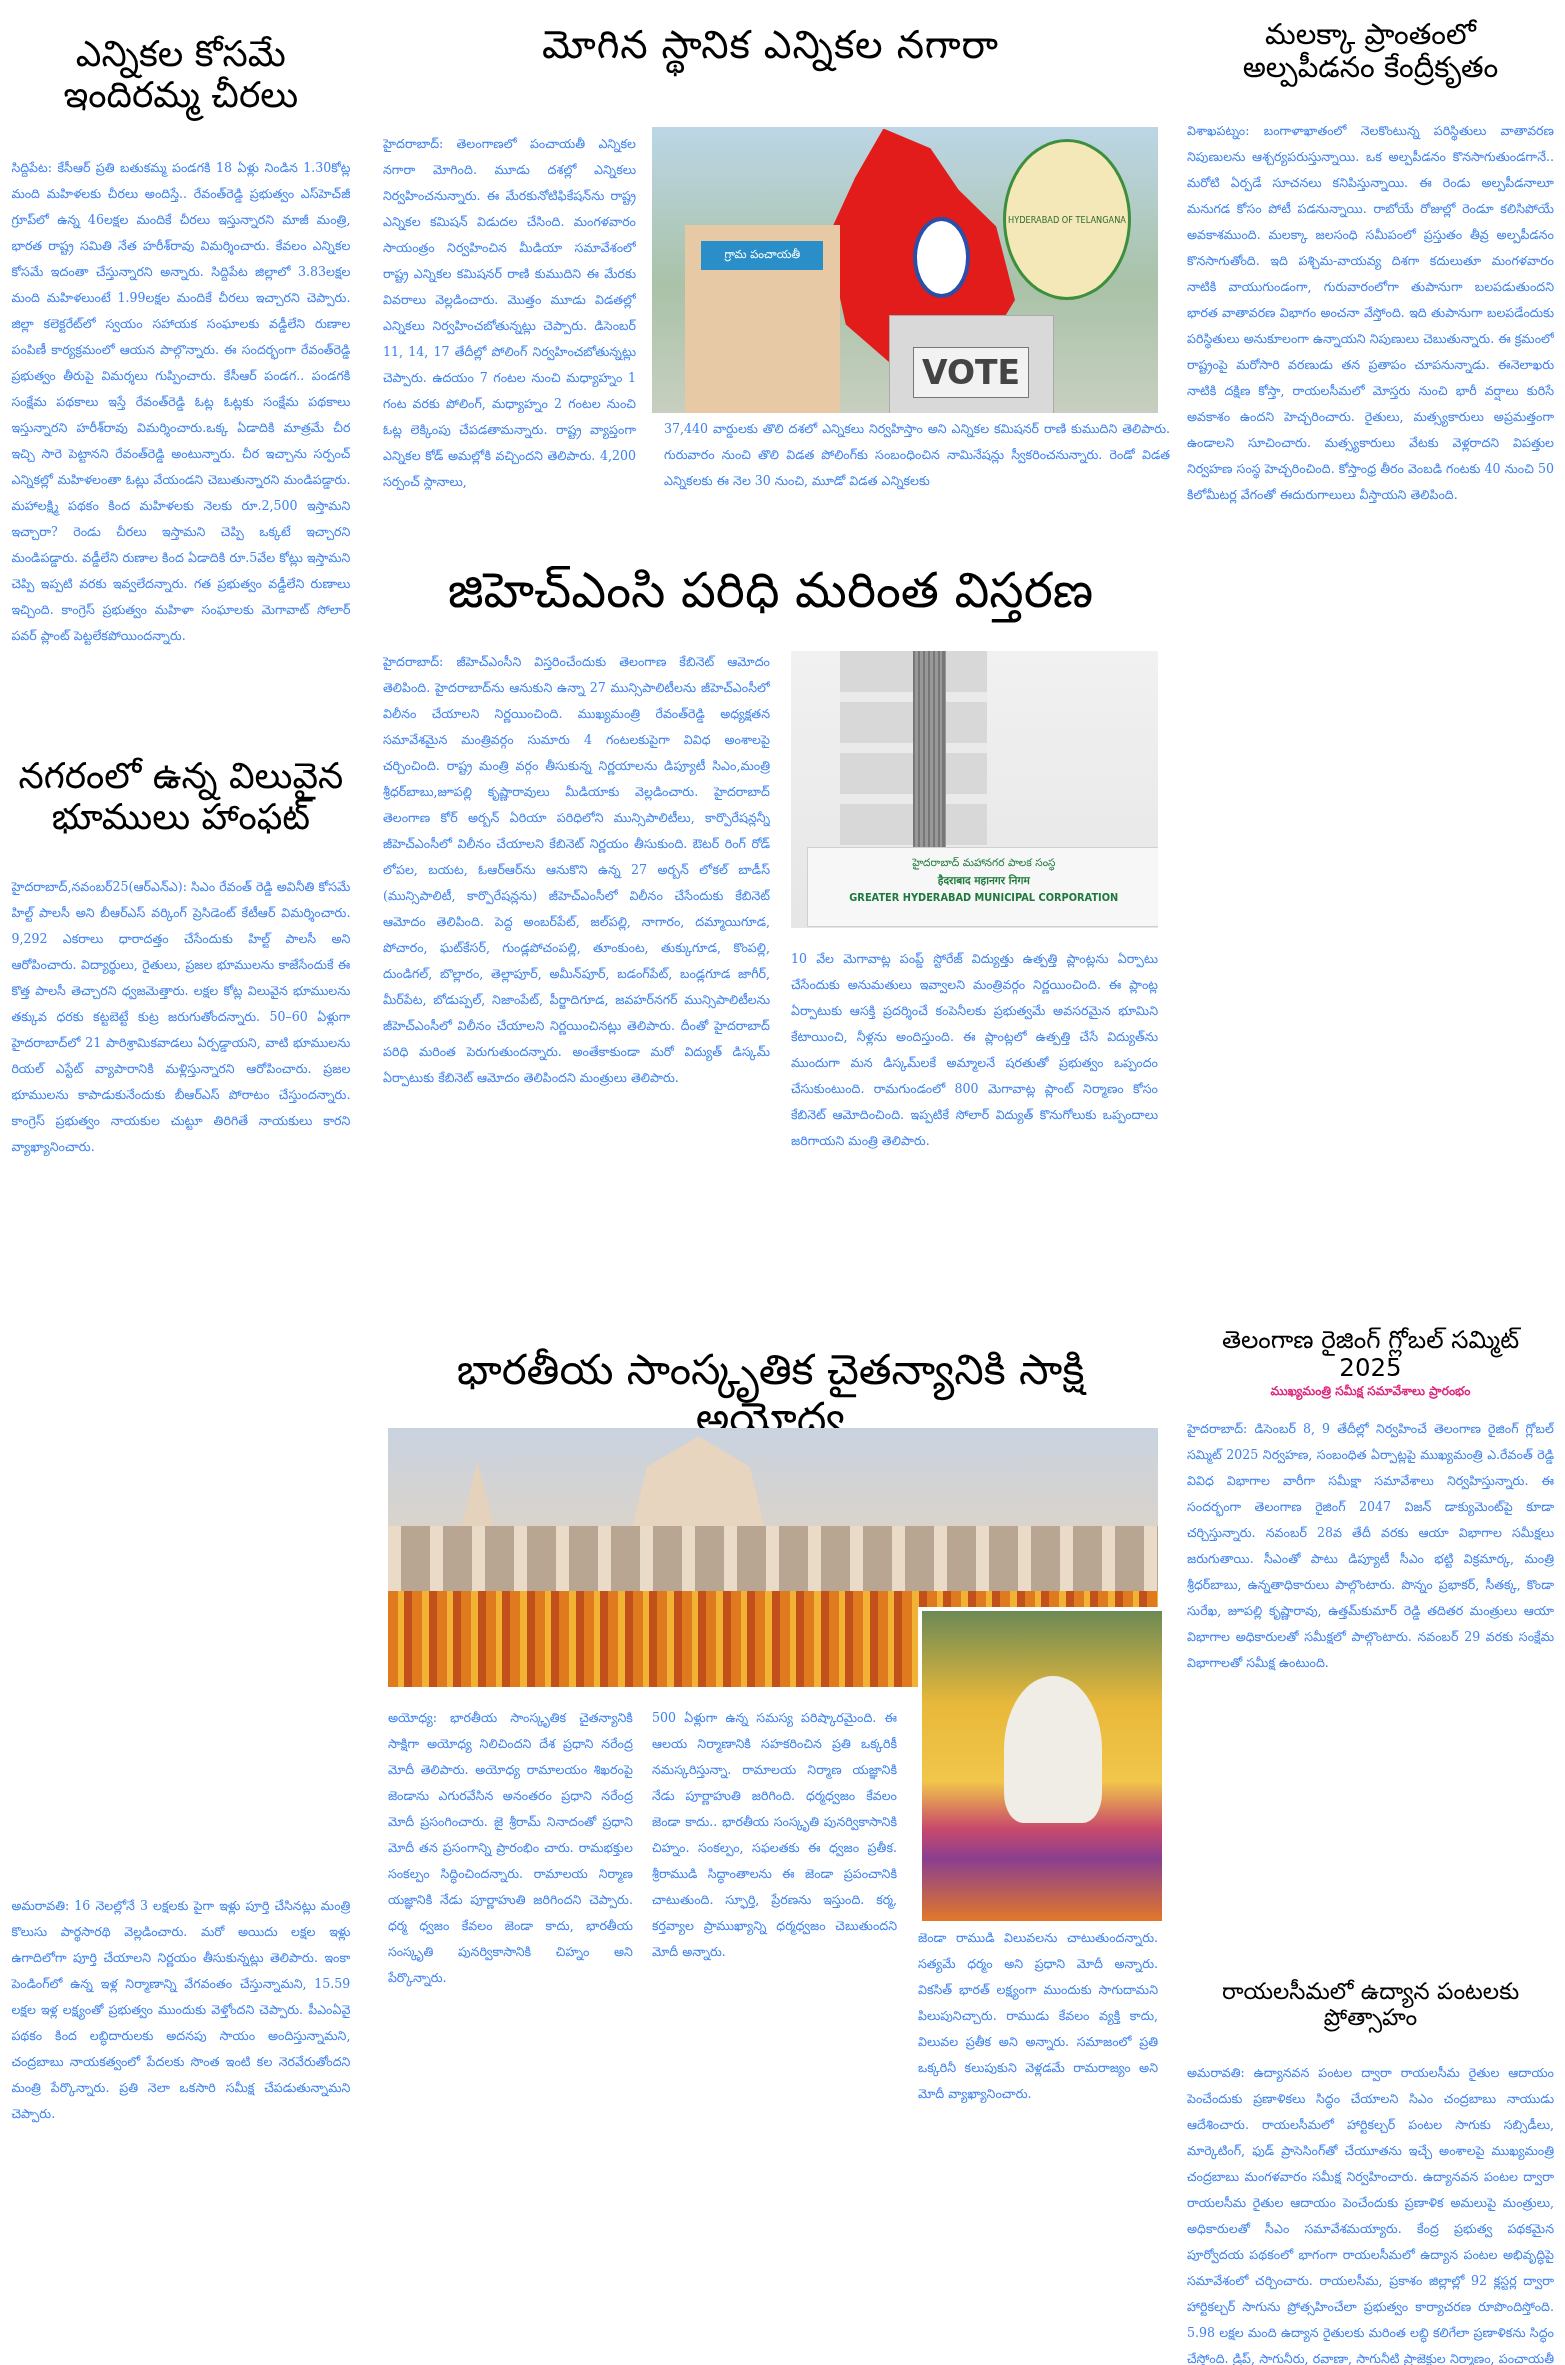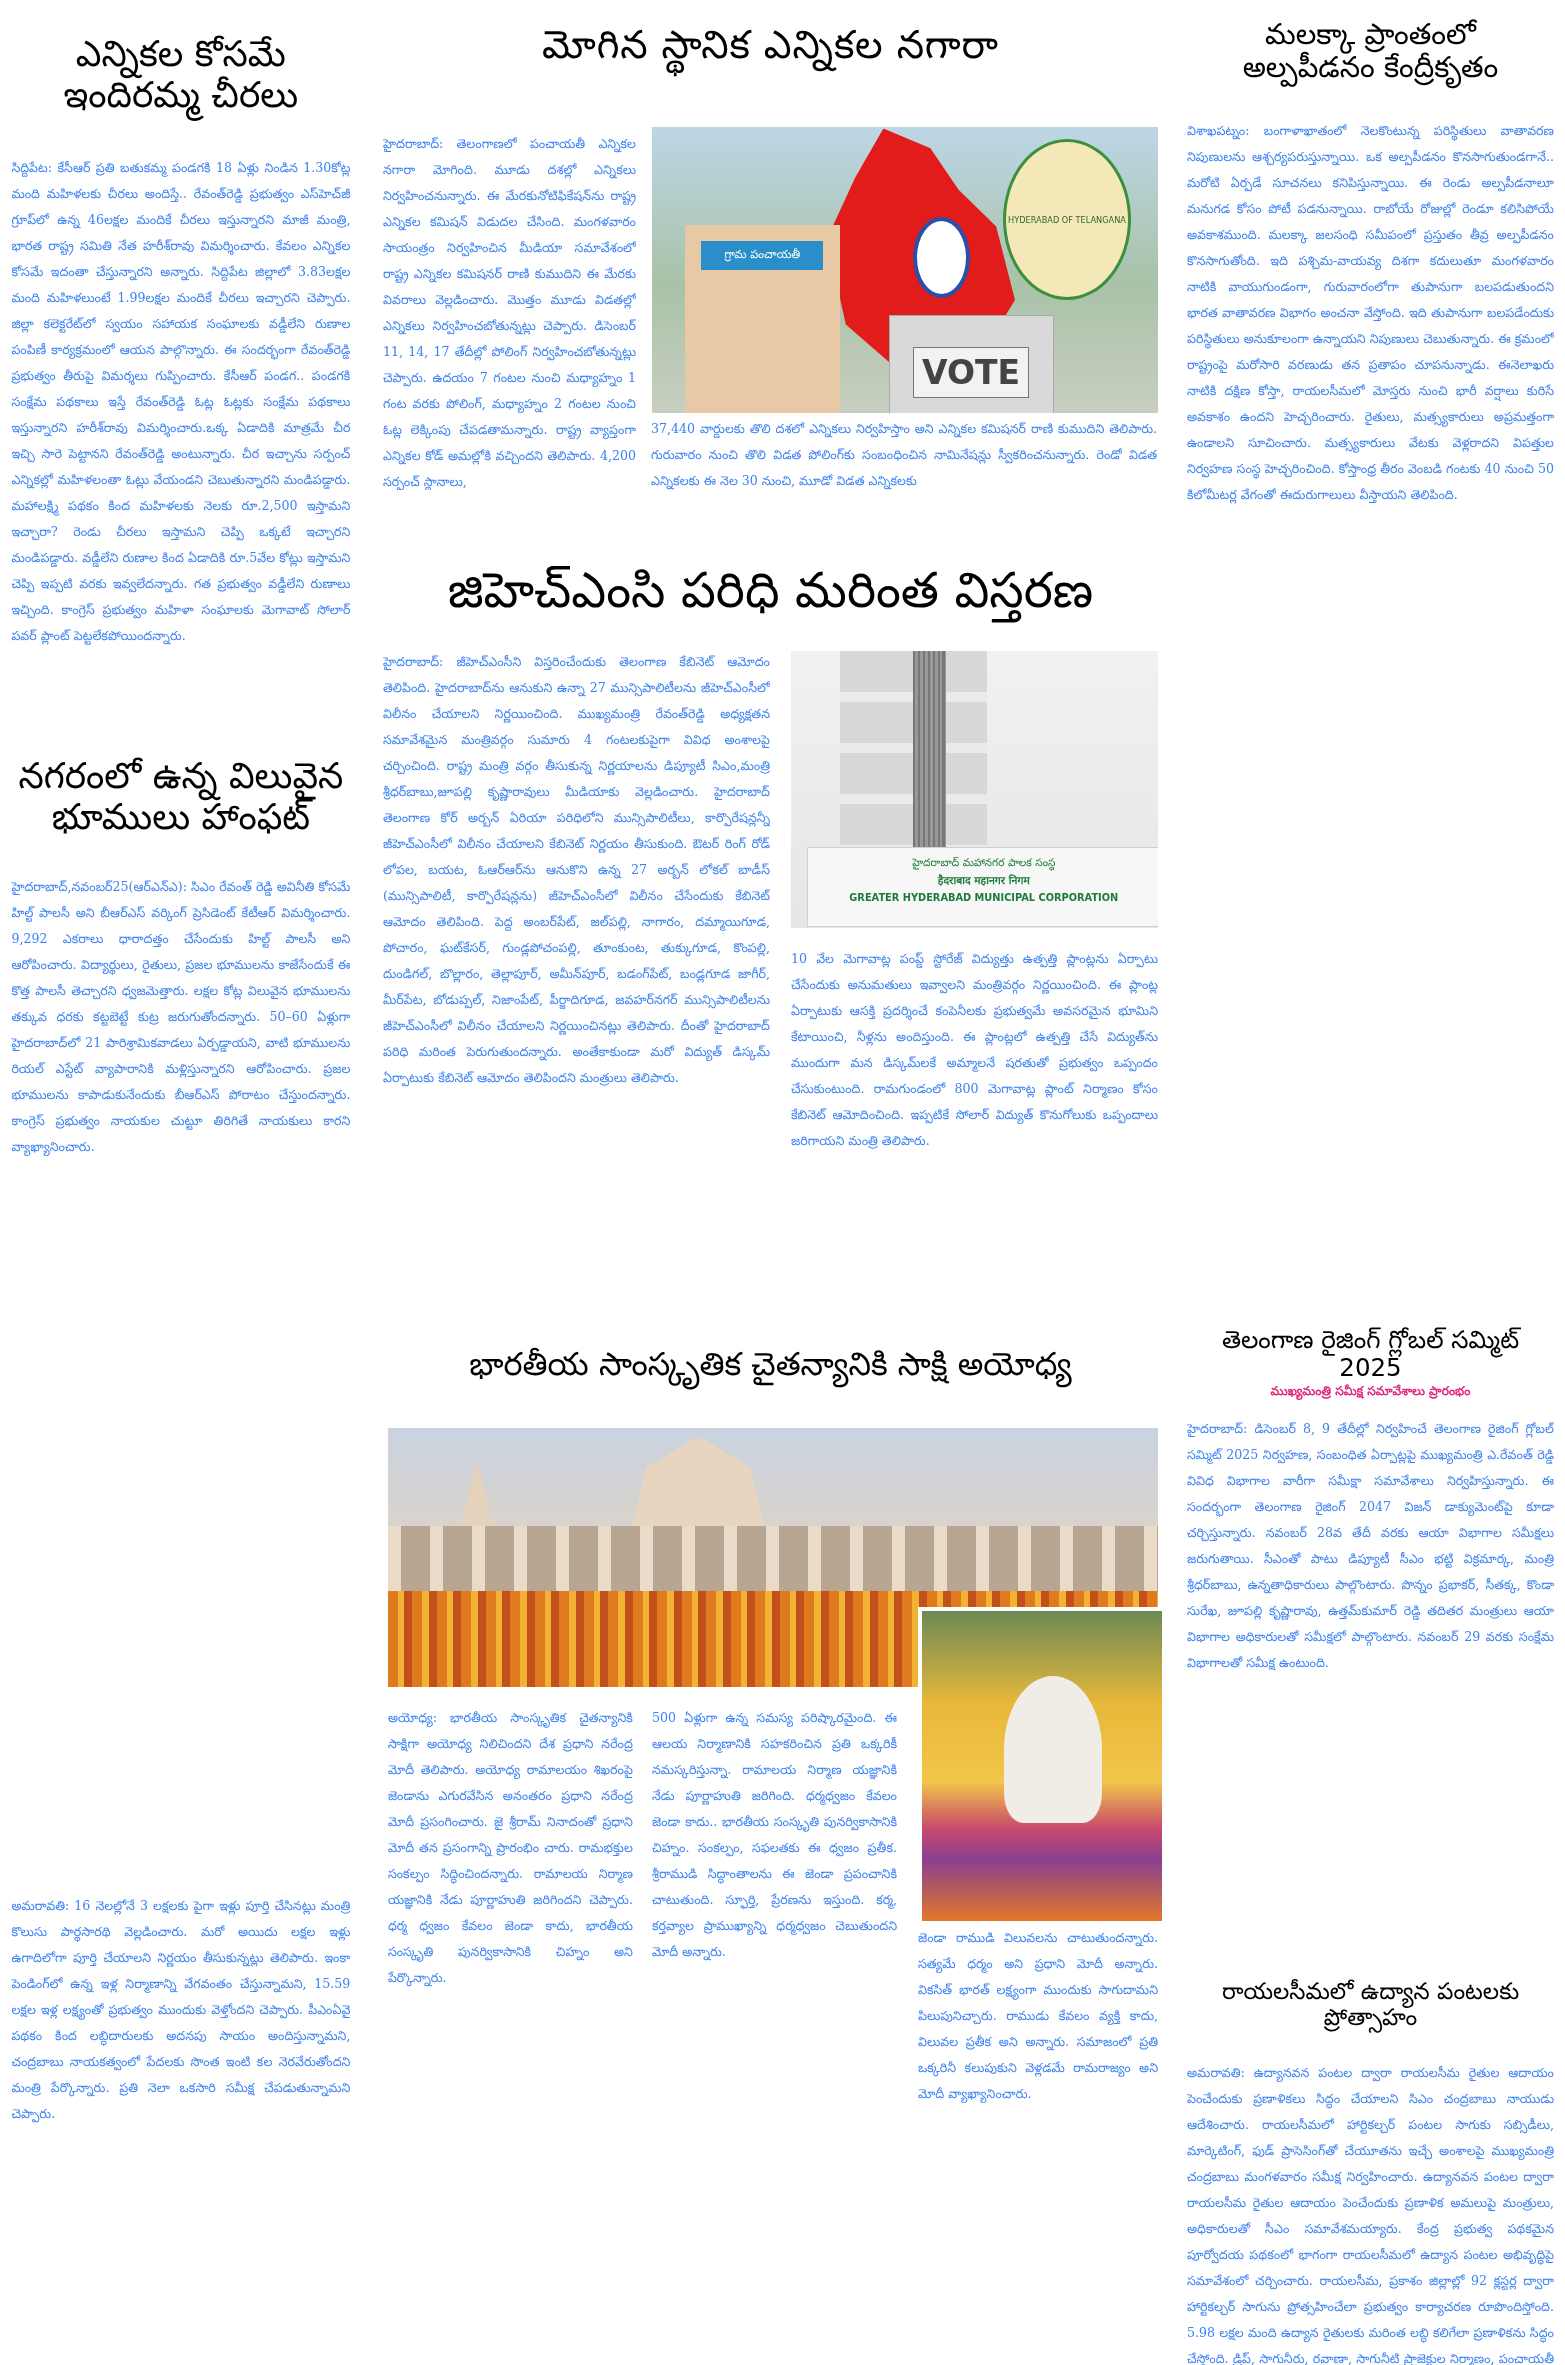--- a/index.html
+++ b/index.html
@@ -52,42 +52,42 @@
       </div>
 
       <div style="position:absolute; left:33px; top:98px; width:155px; height:188px; background:#e8c9a6;">
         <div style="position:absolute; left:16.3px; top:16.3px; width:122px; height:29px; background:#2a8fc9; color:#fff; font-family:'DejaVu Sans',sans-serif; font-size:11.4px; display:flex; align-items:center; justify-content:center;">గ్రామ పంచాయతీ</div>
       </div>
 
       <div style="position:absolute; left:261px; top:90px; width:49px; height:73px; border-radius:50%; background:#fff; border:4.9px solid #2a4fa8;"></div>
 
       <div style="position:absolute; left:351px; top:12.2px; width:122px; height:155px; border-radius:50%; background:#f4e7b8; border:3.3px solid #3c8f3c; display:flex; align-items:center; justify-content:center; text-align:center; font-family:'DejaVu Sans',sans-serif; font-size:8.2px; color:#2d6b2d;">HYDERABAD OF TELANGANA</div>
     </div>
-    <div class="cols2" style="position:absolute; top:416px; left:268px; width:506px;">
+    <div class="cols2" style="position:absolute; top:416px; left:281px; width:506px;">
       <p class="body-text">37,440 వార్డులకు తొలి దశలో ఎన్నికలు నిర్వహిస్తాం అని ఎన్నికల కమిషనర్ రాణి కుముదిని తెలిపారు. గురువారం నుంచి తొలి విడత పోలింగ్‌కు సంబంధించిన నామినేషన్లు స్వీకరించనున్నారు. రెండో విడత ఎన్నికలకు ఈ నెల 30 నుంచి, మూడో విడత ఎన్నికలకు</p>
     </div>
   </article>
 
   <article style="position:absolute; top:563px; left:0; width:775px;">
     <h1 class="headline" style="font-size:49px;">జిహెచ్ఎంసి పరిధి మరింత విస్తరణ</h1>
     <p class="body-text" style="position:absolute; top:86px; left:0; width:387px; height:702px; overflow:hidden;">హైదరాబాద్: జీహెచ్ఎంసీని విస్తరించేందుకు తెలంగాణ కేబినెట్ ఆమోదం తెలిపింది. హైదరాబాద్‌ను ఆనుకుని ఉన్నా 27 మున్సిపాలిటీలను జీహెచ్ఎంసీలో విలీనం చేయాలని నిర్ణయించింది. ముఖ్యమంత్రి రేవంత్‌రెడ్డి అధ్యక్షతన సమావేశమైన మంత్రివర్గం సుమారు 4 గంటలకుపైగా వివిధ అంశాలపై చర్చించింది. రాష్ట్ర మంత్రి వర్గం తీసుకున్న నిర్ణయాలను డిప్యూటీ సిఎం,మంత్రి శ్రీధర్‌బాబు,జూపల్లి కృష్ణారావులు మీడియాకు వెల్లడించారు. హైదరాబాద్ తెలంగాణ కోర్ అర్బన్ ఏరియా పరిధిలోని మున్సిపాలిటీలు, కార్పొరేషన్లన్నీ జీహెచ్ఎంసీలో విలీనం చేయాలని కేబినెట్ నిర్ణయం తీసుకుంది. ఔటర్ రింగ్ రోడ్ లోపల, బయట, ఓఆర్ఆర్‌ను ఆనుకొని ఉన్న 27 అర్బన్ లోకల్ బాడీస్ (మున్సిపాలిటీ, కార్పొరేషన్లను) జీహెచ్ఎంసీలో విలీనం చేసేందుకు కేబినెట్ ఆమోదం తెలిపింది. పెద్ద అంబర్‌పేట్, జల్‌పల్లి, నాగారం, దమ్మాయిగూడ, పోచారం, ఘట్‌కేసర్, గుండ్లపోచంపల్లి, తూంకుంట, తుక్కుగూడ, కొంపల్లి, దుండిగల్, బొల్లారం, తెల్లాపూర్, అమీన్‌పూర్, బడంగ్‌పేట్, బండ్లగూడ జాగీర్, మీర్‌పేట, బోడుప్పల్, నిజాంపేట్, పీర్జాదిగూడ, జవహర్‌నగర్ మున్సిపాలిటీలను జీహెచ్ఎంసీలో విలీనం చేయాలని నిర్ణయించినట్లు తెలిపారు. దీంతో హైదరాబాద్ పరిధి మరింత పెరుగుతుందన్నారు. అంతేకాకుండా మరో విద్యుత్ డిస్కమ్ ఏర్పాటుకు కేబినెట్ ఆమోదం తెలిపిందని మంత్రులు తెలిపారు.</p>
     <div class="ph" style="top:88px; left:408px; width:367px; height:277px; background:linear-gradient(180deg,#f1f1f1,#e6e6e6);">
       <div style="position:absolute; left:49px; top:0; width:147px; height:237px; background:repeating-linear-gradient(180deg,#d8d8d8 0 41px,#eaeaea 41px 51px);"></div>
       <div style="position:absolute; left:122px; top:0; width:33px; height:237px; background:repeating-linear-gradient(90deg,#777 0 2.4px,#999 2.4px 4.9px);"></div>
       <div style="position:absolute; left:16.3px; top:196px; width:351px; height:73px; background:#f7f7f7; border:1.6px solid #cfcfcf; font-family:'DejaVu Sans',sans-serif; color:#1c7a3b; text-align:center; font-size:10.6px; line-height:18px; padding-top:4.9px;">
         <div>హైదరాబాద్ మహానగర పాలక సంస్థ</div>
         <div style="font-weight:bold;">हैदराबाद महानगर निगम</div>
         <div style="font-weight:bold; font-size:9.8px;">GREATER HYDERABAD MUNICIPAL CORPORATION</div>
       </div>
     </div>
     <p class="body-text" style="position:absolute; top:383px; left:408px; width:367px; height:408px; overflow:hidden;">10 వేల మెగావాట్ల పంప్డ్ స్టోరేజ్ విద్యుత్తు ఉత్పత్తి ప్లాంట్లను ఏర్పాటు చేసేందుకు అనుమతులు ఇవ్వాలని మంత్రివర్గం నిర్ణయించింది. ఈ ప్లాంట్ల ఏర్పాటుకు ఆసక్తి ప్రదర్శించే కంపెనీలకు ప్రభుత్వమే అవసరమైన భూమిని కేటాయించి, నీళ్లను అందిస్తుంది. ఈ ప్లాంట్లలో ఉత్పత్తి చేసే విద్యుత్‌ను ముందుగా మన డిస్కమ్‌లకే అమ్మాలనే షరతుతో ప్రభుత్వం ఒప్పందం చేసుకుంటుంది. రామగుండంలో 800 మెగావాట్ల ప్లాంట్ నిర్మాణం కోసం కేబినెట్ ఆమోదించింది. ఇప్పటికే సోలార్ విద్యుత్ కొనుగోలుకు ఒప్పందాలు జరిగాయని మంత్రి తెలిపారు.</p>
   </article>
 
   <article style="position:absolute; top:1346px; left:0; width:775px;">
-    <h1 class="headline" style="font-size:32px;">భారతీయ సాంస్కృతిక చైతన్యానికి సాక్షి అయోధ్య</h1>
+    <h1 class="headline" style="font-size:42px;">భారతీయ సాంస్కృతిక చైతన్యానికి సాక్షి అయోధ్య</h1>
     <div class="ph" style="top:82px; left:4.9px; width:770px; height:259px; background:linear-gradient(180deg,#c9d3e0 0%,#dcd3c8 45%,#e6d4bd 60%,#d9822c 75%,#c65d1d 100%);">
       <div style="position:absolute; left:65px; top:33px; width:49px; height:98px; background:#e4d2bd; clip-path:polygon(50% 0,100% 100%,0 100%);"></div>
       <div style="position:absolute; left:237px; top:8.2px; width:147px; height:122px; background:#e8d5c0; clip-path:polygon(50% 0,85% 25%,100% 100%,0 100%,15% 25%);"></div>
       <div style="position:absolute; left:0; top:98px; width:770px; height:65px; background:repeating-linear-gradient(90deg,#eadbc8 0 13px,#b8a692 13px 42px);"></div>
       <div style="position:absolute; left:0; top:163px; width:770px; height:96px; background:repeating-linear-gradient(90deg,#e07a1f 0 9.8px,#f2b233 9.8px 16.3px,#c1501a 16.3px 24.5px);"></div>
     </div>
     <div class="ph" style="top:261px; left:535px; width:240px; height:310px; background:linear-gradient(180deg,#6c8a55 0%,#e8b83a 30%,#f1c64a 55%,#c94a6b 70%,#8a3f8f 80%,#e2782a 100%); border-left:4.9px solid #fff; border-top:4.9px solid #fff;">
       <div style="position:absolute; left:82px; top:65px; width:98px; height:147px; background:#f0ece6; border-radius:50% 50% 20% 20%;"></div>
     </div>
     <p class="body-text" style="position:absolute; top:359px; left:4.9px; width:245px; height:636px; overflow:hidden;">అయోధ్య: భారతీయ సాంస్కృతిక చైతన్యానికి సాక్షిగా అయోధ్య నిలిచిందని దేశ ప్రధాని నరేంద్ర మోదీ తెలిపారు. అయోధ్య రామాలయం శిఖరంపై జెండాను ఎగురవేసిన అనంతరం ప్రధాని నరేంద్ర మోదీ ప్రసంగించారు. జై శ్రీరామ్ నినాదంతో ప్రధాని మోదీ తన ప్రసంగాన్ని ప్రారంభిం చారు. రామభక్తుల సంకల్పం సిద్ధించిందన్నారు. రామాలయ నిర్మాణ యజ్ఞానికి నేడు పూర్ణాహుతి జరిగిందని చెప్పారు. ధర్మ ధ్వజం కేవలం జెండా కాదు, భారతీయ సంస్కృతి పునర్వికాసానికి చిహ్నం అని పేర్కొన్నారు.</p>

